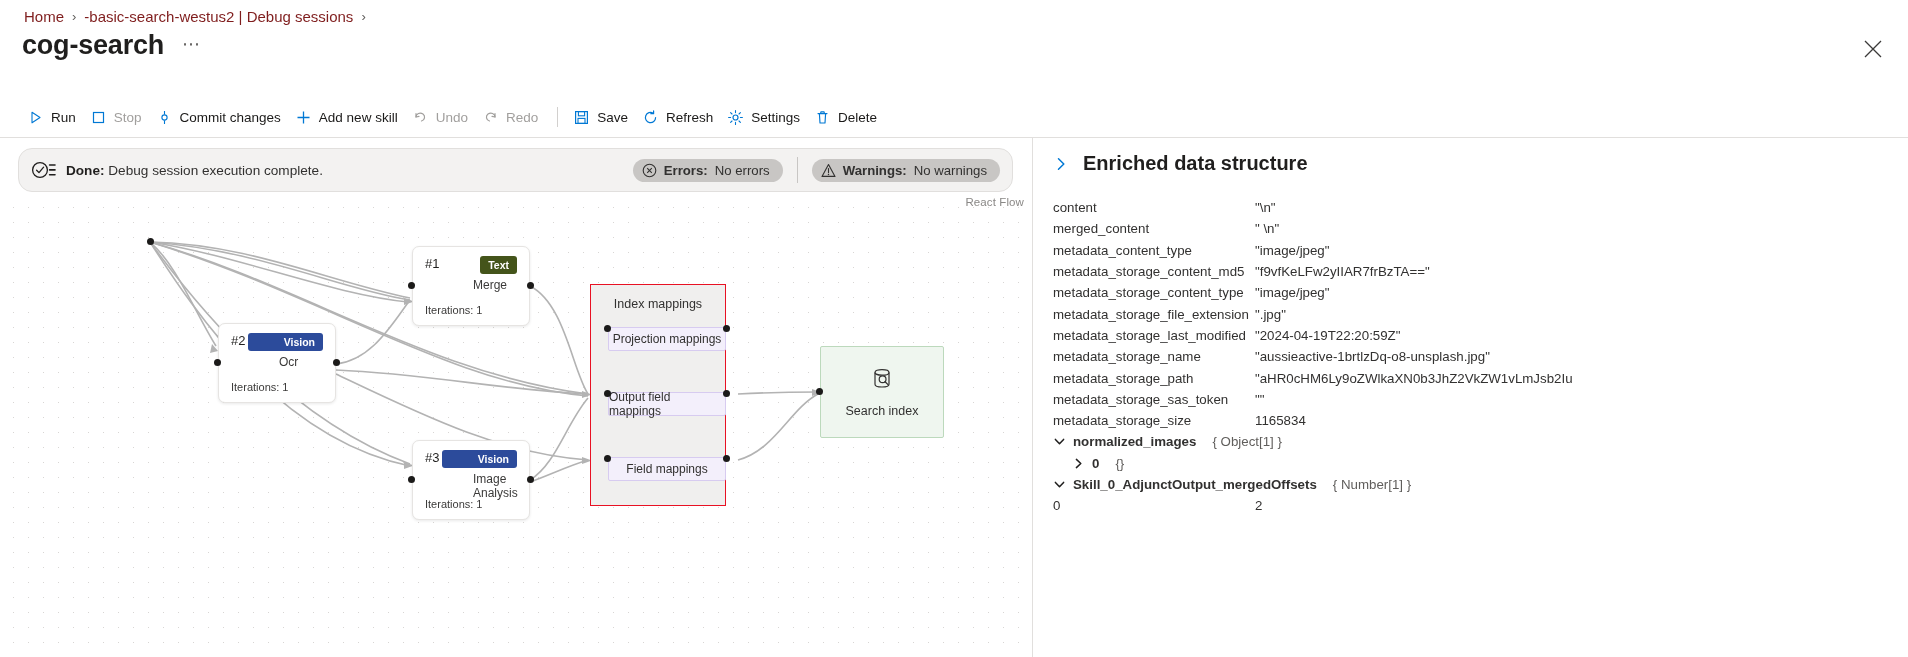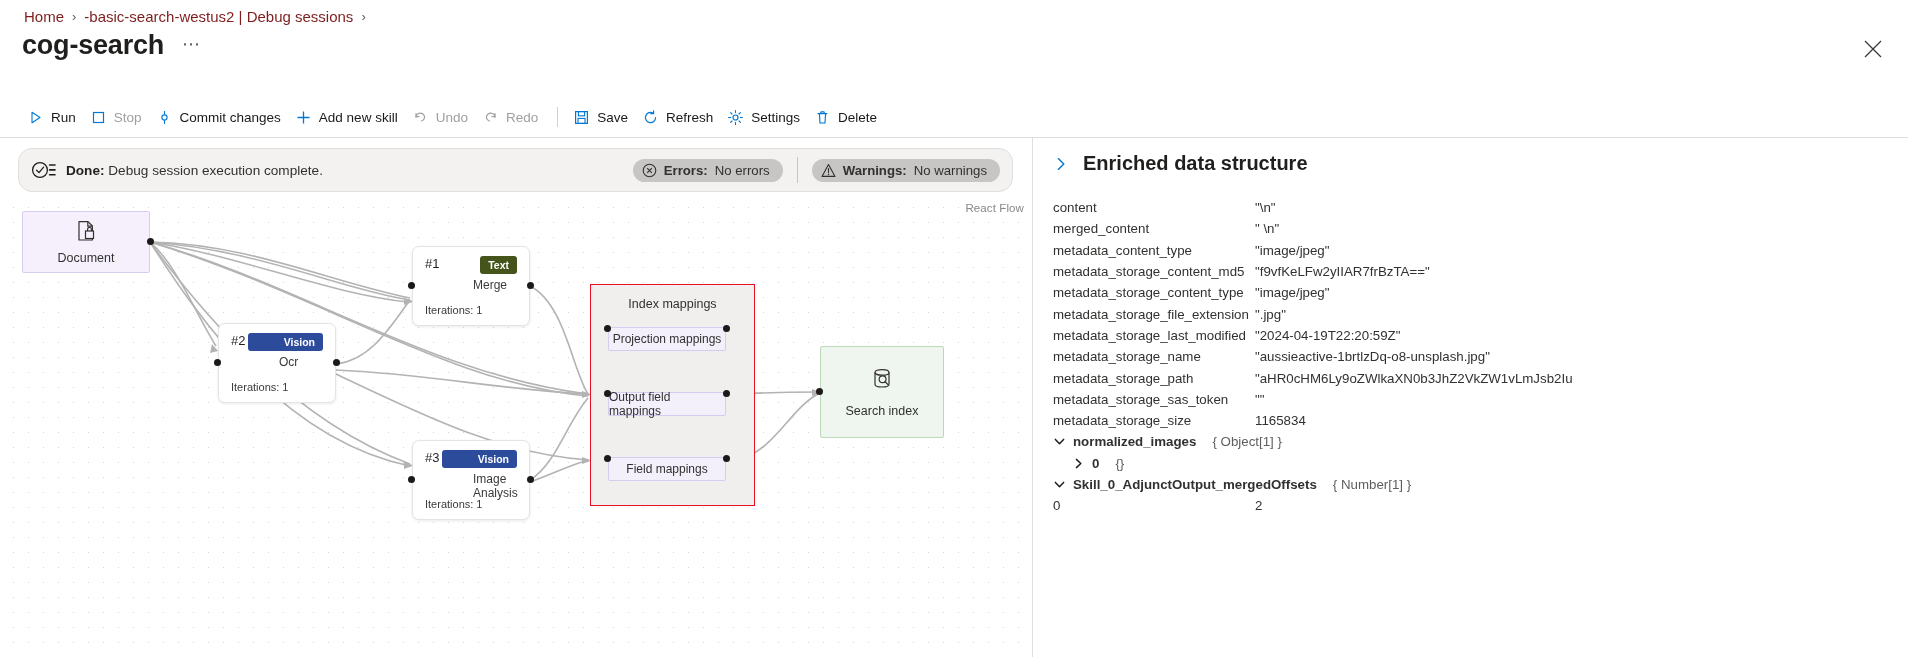--- a/index.html
+++ b/index.html
@@ -83,21 +83,21 @@
   .canvas {
     position: absolute; left: 0; top: 194px;
     width: 1032px; height: 463px;
     background-color: #ffffff;
     background-image: radial-gradient(#d8d6d4 0.9px, transparent 0.9px);
     background-size: 15px 15px;
     background-position: 6px 6px;
     overflow: hidden;
   }
   .reactflow-mark {
-    position: absolute; right: 8px; top: 8px;
+    position: absolute; right: 8px; top: 2px;
     font-size: 11.5px; color: #8a8886; letter-spacing: .1px;
   }
   .edges { position: absolute; left: 0; top: 0; width: 1032px; height: 463px; }
 
   .node { position: absolute; background: #fff; }
   .node-document {
     left: 22px; top: 17px; width: 128px; height: 62px;
     background: #f5f0fb; border: 1px solid #d8cdf0; border-radius: 2px;
     display: flex; flex-direction: column; align-items: center; justify-content: center; gap: 4px;
   }
@@ -114,21 +114,21 @@
   .skill-iter { font-size: 11px; color: #3b3a39; position: absolute; left: 12px; bottom: 9px; }
   .badge { font-size: 10.5px; font-weight: 700; color: #fff; border-radius: 3px; padding: 3px 8px; line-height: 12px; }
   .badge-text { background: #44541a; }
   .badge-vision { background: #2c4b9b; padding-left: 36px; }
 
   .node-s1 { left: 412px; top: 52px; width: 118px; height: 80px; }
   .node-s2 { left: 218px; top: 129px; width: 118px; height: 80px; }
   .node-s3 { left: 412px; top: 246px; width: 118px; height: 80px; }
 
   .group-index {
-    position: absolute; left: 590px; top: 90px; width: 165px; height: 222px;
+    position: absolute; left: 590px; top: 90px; width: 136px; height: 222px;
     background: #f0efee; border: 1.5px solid #e81123;
   }
   .group-title { text-align: center; font-size: 12.5px; color: #323130; margin-top: 12px; }
   .map-chip {
     position: absolute; left: 17px; width: 118px; height: 24px;
     background: #f3effb; border: 1px solid #d7cbf0; border-radius: 2px;
     display: flex; align-items: center; justify-content: center;
     font-size: 12px; color: #323130; cursor: pointer;
   }
   .chip-1 { top: 42px; }
@@ -365,31 +365,20 @@
       <g fill="#b3b3b3">
         <path d="M404,104 l10,3.5 l-10,3.5 z"></path>
         <path d="M582,197 l10,3.5 l-10,3.5 z"></path>
         <path d="M582,263 l10,3.5 l-10,3.5 z"></path>
         <path d="M812,195 l10,3.5 l-10,3.5 z"></path>
         <path d="M212,150 l6,7 l-8,2 z"></path>
         <path d="M404,268 l10,3.5 l-10,3.5 z"></path>
       </g>
     </svg>
 
-    <div class="node node-document">
-      <span>
-        <svg viewBox="0 0 24 24" width="24" height="24">
-          <path d="M5 2.6 L14 2.6 L18.4 7 L18.4 21 L5 21 Z" fill="none" stroke="#323130" stroke-width="1.2" stroke-linejoin="round"></path>
-          <path d="M13.8 2.8 L13.8 7.2 L18.2 7.2" fill="none" stroke="#323130" stroke-width="1.2"></path>
-          <rect x="11.5" y="12" width="8" height="7.5" fill="#f5f0fb" stroke="#323130" stroke-width="1.2"></rect>
-          <path d="M13.6 12 L13.6 10.2 A1.9 1.9 0 0 1 17.4 10.2 L17.4 12" fill="none" stroke="#323130" stroke-width="1.2"></path>
-        </svg>
-      </span>
-      <span class="lbl">Document</span>
-    </div>
     <div class="port" style="left:147px; top:44px;"></div>
 
     <div class="node skill-node node-s1">
       <div class="skill-head">
         <span class="skill-num">#1</span>
         <span class="badge badge-text">Text</span>
       </div>
       <div class="skill-name">Merge</div>
       <div class="skill-iter">Iterations: 1</div>
     </div>

